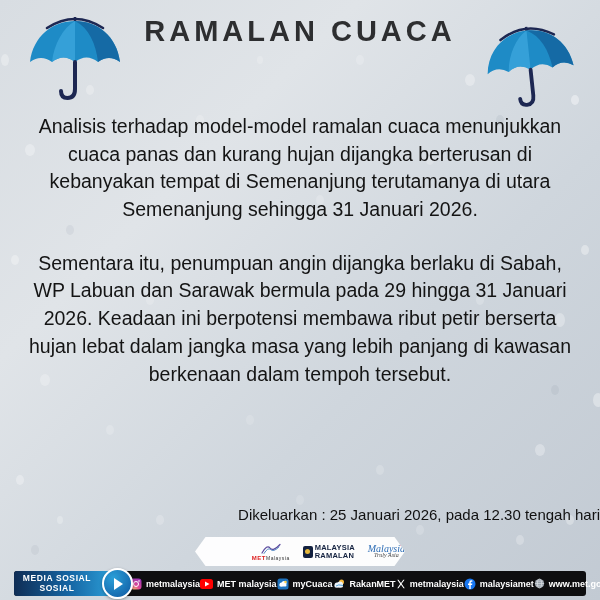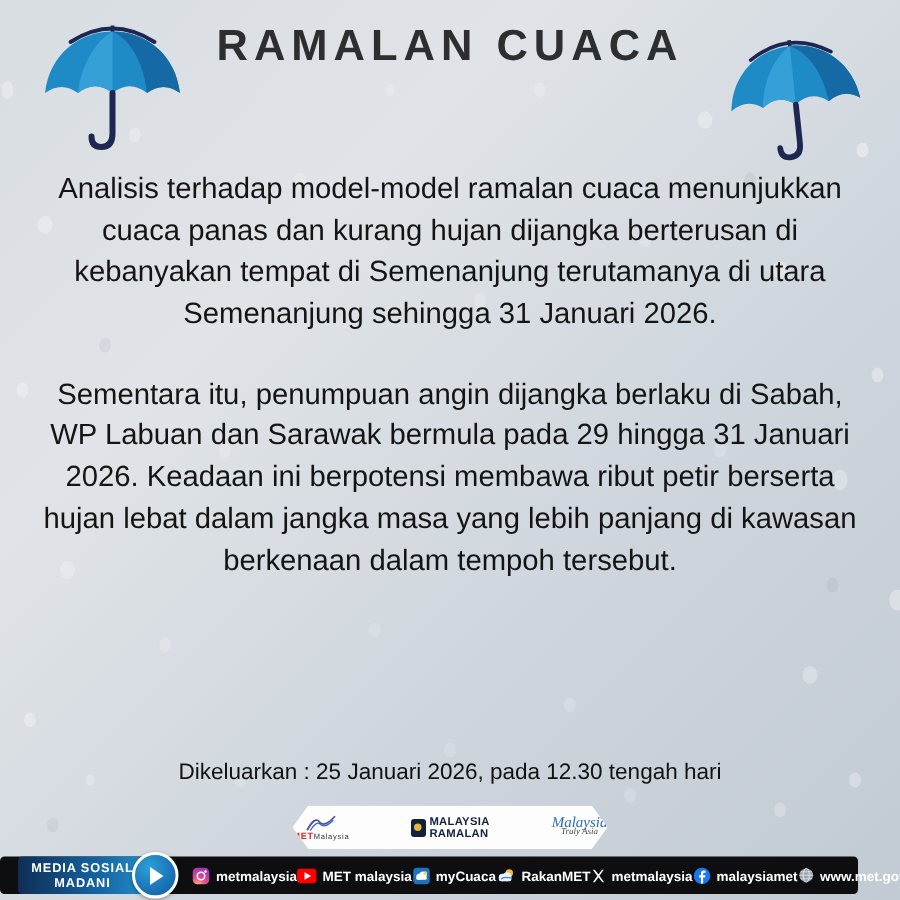--- a/index.html
+++ b/index.html
@@ -16,45 +16,45 @@
   .umbrella{ position:absolute; }
   .umb-left{ left:20px; top:6px; width:110px; height:100px; }
   .umb-right{ left:478px; top:16px; width:104px; height:96px; transform:rotate(-6deg); }
   .titles{ position:absolute; top:16px; left:0; width:600px; text-align:center; color:#2d2e30; }
   .title1{ font-size:29px; font-weight:800; letter-spacing:4px; line-height:1.1; }
   .title2{ font-size:48px; font-weight:800; letter-spacing:3px; line-height:1.0; margin-top:1px; }
 
   
   .bodytext{ position:absolute; top:113px; left:0; width:600px; padding:0 28px; text-align:center; color:#141414; }
   .bodytext p{ font-size:19.5px; line-height:1.42; margin-bottom:26px; }
-  .issued{ position:absolute; top:506px; left:0; width:600px; text-align:center; font-size:15px; color:#111; }
+  .issued{ position:absolute; top:506px; left:0; width:600px; text-align:right; font-size:15px; color:#111; }
 
   
   .ribbon{
     position:absolute; top:537px; left:195px; width:210px; height:29px;
     background:rgba(255,255,255,0.95);
     clip-path:polygon(5% 0%, 95% 0%, 100% 50%, 95% 100%, 5% 100%, 0% 50%);
-    display:flex; align-items:center; justify-content:space-between; gap:23px;
+    display:flex; align-items:center; justify-content:flex-end; gap:13px;
   }
   .logo{ display:flex; align-items:center; }
   .met-logo{ flex-direction:column; line-height:1; }
   .met-txt{ font-size:6px; font-weight:bold; color:#d22; letter-spacing:.5px; }
   .met-txt small{ color:#333; font-weight:normal; font-size:5px; }
   .madani{ gap:2px; }
   .madani-emblem{ width:10px; height:12px; background:#13213f; border-radius:2px; position:relative; }
   .madani-emblem::after{ content:""; position:absolute; left:2px; top:3px; width:5px; height:5px; border-radius:50%; background:#e5b83c; }
   .madani-txt{ font-size:7.5px; font-weight:800; color:#13213f; line-height:1.05; letter-spacing:.2px; }
   .visit-txt{ font-family:"Liberation Serif", serif; font-style:italic; color:#2d6db5; font-size:10px; line-height:.9; text-align:center; }
   .visit-txt .truly{ font-size:6px; color:#444; display:block; }
   .visit-flower{ color:#d4326b; font-size:7px; line-height:0; display:block; text-align:right; }
 
   
   .socialbar{
-    position:absolute; left:0; top:571px; width:572px; height:25px;
-    background:#0e0e10; border-radius:3px; display:flex; align-items:center;padding-left:12px;
+    position:absolute; left:14px; top:571px; width:572px; height:25px;
+    background:#0e0e10; border-radius:3px; display:flex; align-items:center;
   }
   .sb-left{
     width:100px; height:25px; border-radius:3px 0 0 3px; flex:0 0 auto;
     background:linear-gradient(90deg,#0f2d55 0%,#1565a3 55%,#2da0d9 100%);
     color:#fff; font-weight:bold; font-size:8.5px; letter-spacing:.6px;
     display:flex; flex-direction:column; align-items:center; justify-content:center; line-height:1.15;
     padding-right:14px;
   }
   .play{
     position:absolute; left:88px; top:-3px; width:31px; height:31px; border-radius:50%;
@@ -164,21 +164,21 @@
         <span class="visit-flower">❀</span>
         <span>Malaysia</span>
         <span class="truly">Truly Asia</span>
       </span>
     </div>
   </div>
 
   <div class="socialbar">
     <div class="sb-left">
       <span>MEDIA SOSIAL</span>
-      <span>MADANI</span>
+      <span>SOSIAL</span>
     </div>
     <div class="play">
       <span class="play-tri"></span>
     </div>
     <div class="sb-items">
 
       <span class="sb-item">
         <svg width="12" height="12" viewBox="0 0 24 24">
           <defs>
               <radialGradient id="ig" cx="30%" cy="110%" r="130%">

